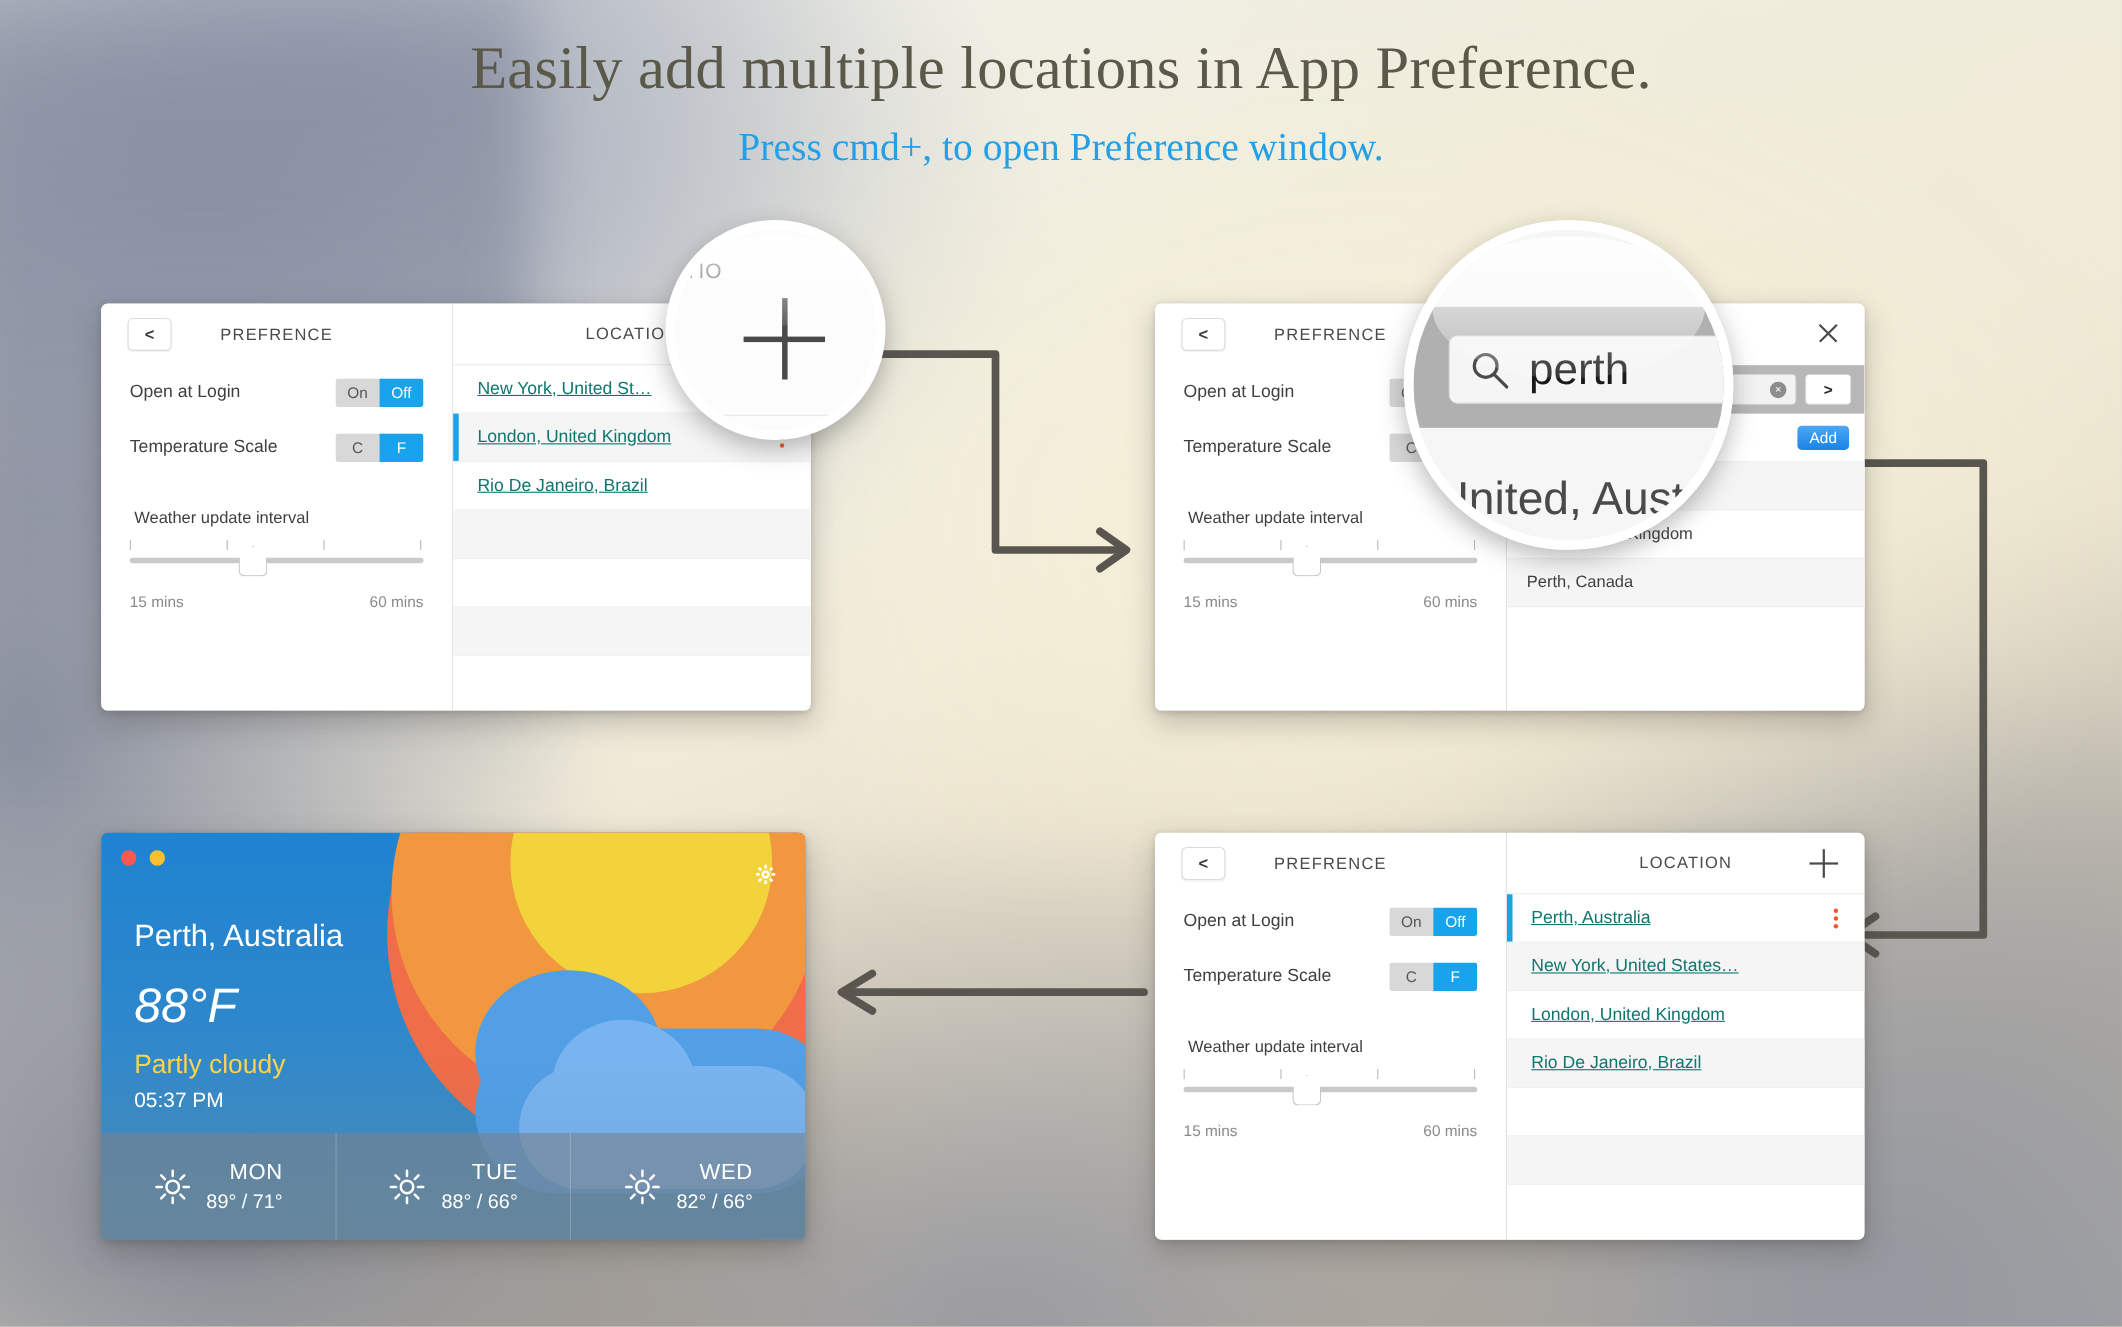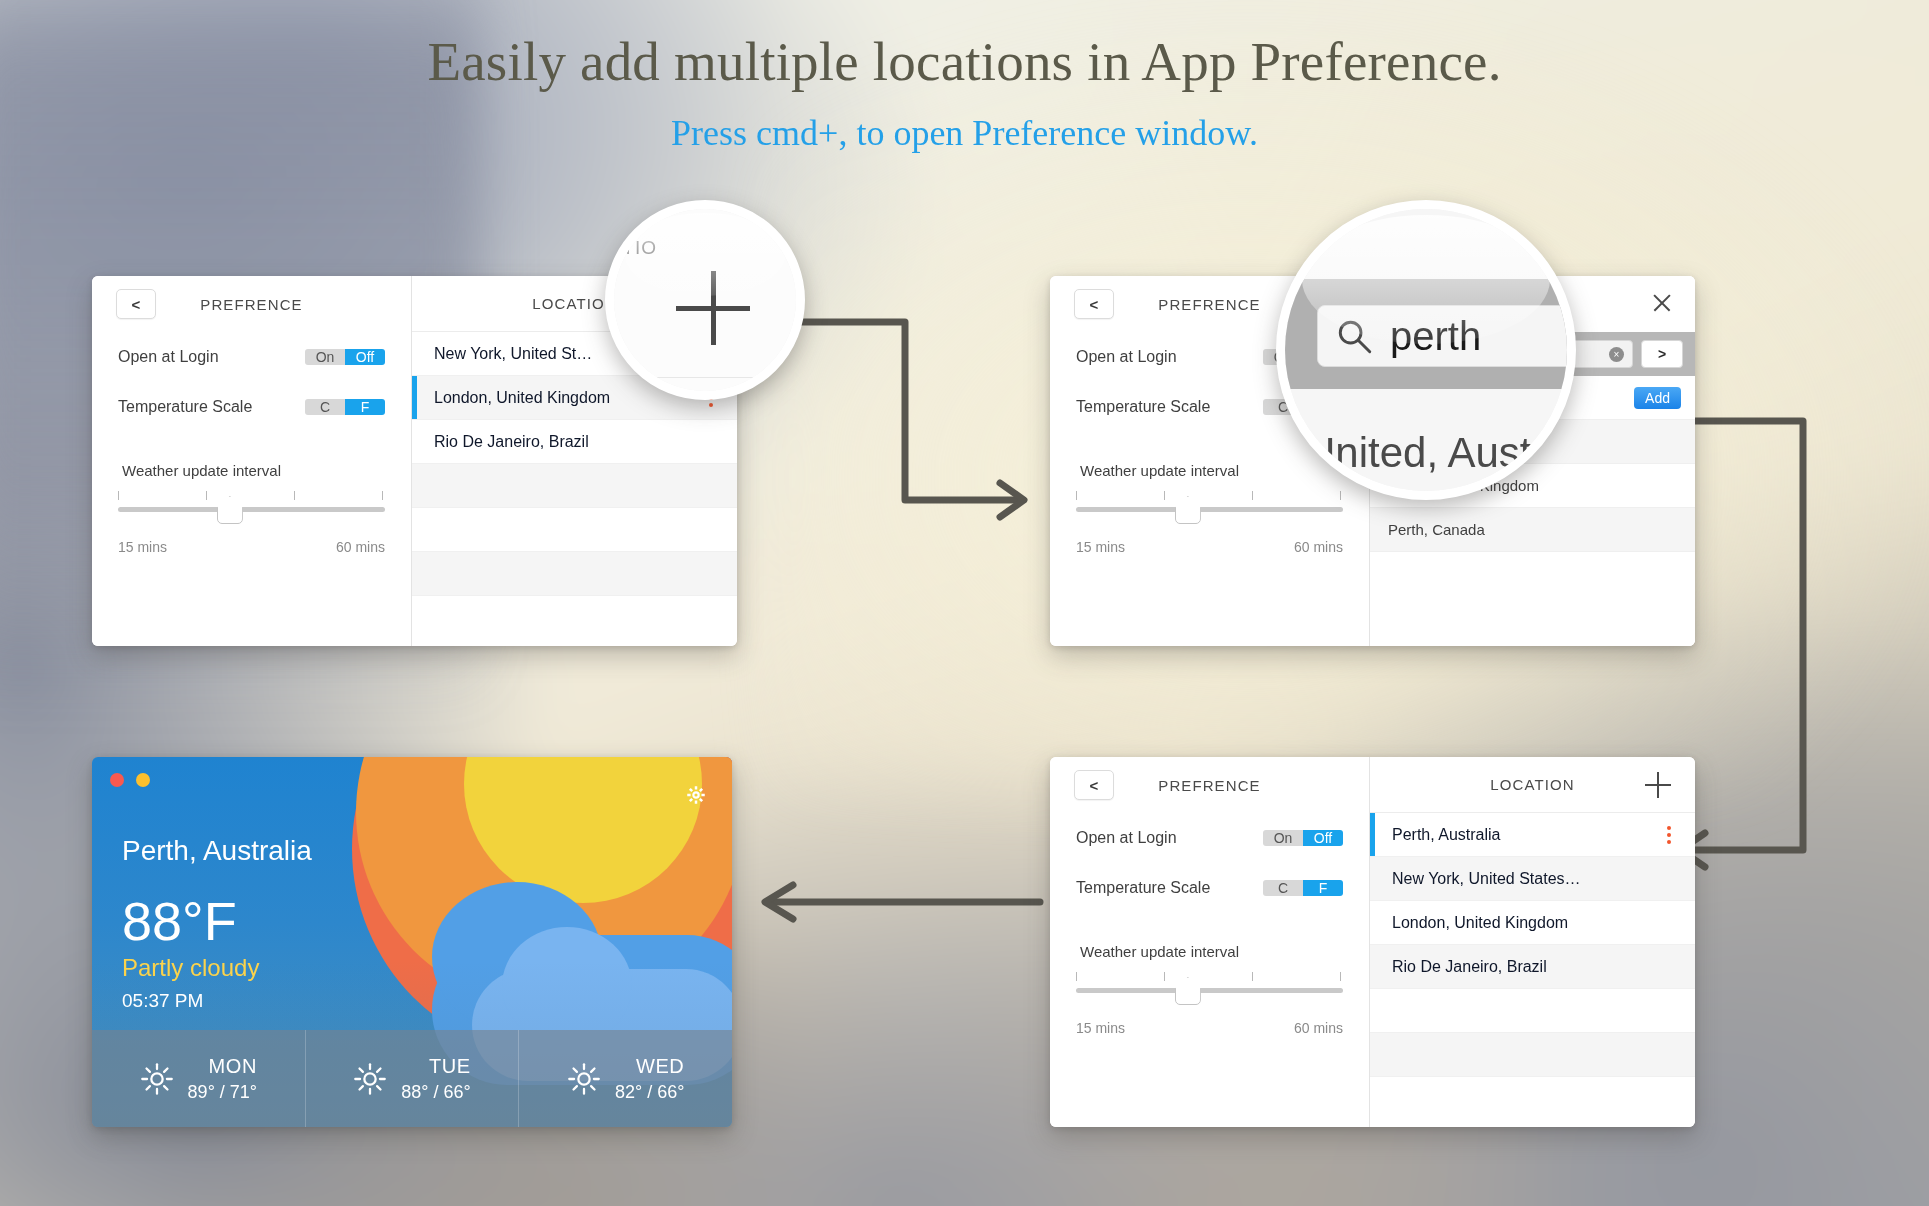--- a/index.html
+++ b/index.html
@@ -105,21 +105,21 @@
     content:""; position:absolute; background:#4a4a4a;
   }
   .plus-btn::before { left:0; top:12px; width:26px; height:2px; }
   .plus-btn::after  { top:0; left:12px; height:26px; width:2px; }
 
   
   .srow { display:flex; align-items:center; padding: 0 26px; height: 50px; }
   .srow .label { font-size: 16px; color: #3f3f3f; }
   .seg {
     margin-left: auto; display:flex; border-radius: 3px; overflow:hidden;
-    font-size: 14px; height: 16px;
+    font-size: 14px; height: 26px;
   }
   .seg .opt { display:flex; align-items:center; justify-content:center; width:40px; background:#d8d8d8; color:#555; }
   .seg .opt.on { background:#19a3ec; color:#fff; }
 
   .slider-label { font-size: 15px; color: #3f3f3f; padding-left: 30px; }
   .slider-wrap { padding: 0 26px; position: relative; height: 40px; margin-top: 12px;}
   .slider-ticks { position:absolute; left:26px; right:26px; top:0; height:10px; }
   .tick { position:absolute; top:0; width:1px; height:9px; background:#b8b8b8; }
   .slider-track {
     position:absolute; left:26px; right:26px; top:16px; height:5px;
@@ -129,22 +129,23 @@
     position:absolute; top:5px; width:26px; height:28px; background:#fff;
     border:1px solid #c4c4c4; border-radius: 3px 3px 5px 5px;
     clip-path: polygon(50% 0%, 100% 42%, 100% 100%, 0% 100%, 0% 42%);
   }
   .slider-minmax { display:flex; justify-content:space-between; padding: 0 26px; font-size:14px; color:#8a8a8a; margin-top: 8px;}
 
   
   .loc-list { position:absolute; left:0; right:0; top:56px; bottom:0; }
   .loc-row {
     height: 44px; display:flex; align-items:center; padding-left: 22px;
-    font-size: 16px; color: #0f172a; position: relative;
+    font-size: 16px; color: #0f766e; position: relative;
     border-bottom: 1px solid #f0f0f0;
+    text-decoration: underline;
   }
   .loc-row.alt { background:#f5f5f5; }
   .loc-row.sel::before {
     content:""; position:absolute; left:0; top:0; bottom:0; width:5px; background:#19a3ec;
   }
   .kebab { position:absolute; right: 24px; top:50%; transform:translateY(-50%); width:4px; height:18px; }
   .kebab i { position:absolute; left:0; width:4px; height:4px; border-radius:50%; background:#f2552c; }
   .kebab i:nth-child(1){ top:0; }
   .kebab i:nth-child(2){ top:7px; }
   .kebab i:nth-child(3){ top:14px; }
@@ -208,21 +209,21 @@
   .w-veil  { position:absolute; inset:0; background: linear-gradient(180deg, rgba(33,120,190,0) 55%, rgba(70,110,140,.18) 100%); }
 
   .traffic { position:absolute; left:18px; top:16px; display:flex; gap:12px; }
   .tl { width:14px; height:14px; border-radius:50%; }
   .tl.red { background:#f9594f; }
   .tl.yel { background:#fcc02e; }
 
   .w-gear { position:absolute; right:26px; top:28px; width:20px; height:20px; }
 
   .w-city  { position:absolute; left:30px; top:78px; font-size:28px; color:#fff; }
-  .w-temp  { position:absolute; left:30px; top:133px; font-size:54px; color:#fff; font-weight:300; }
+  .w-temp  { position:absolute; left:30px; top:133px; font-size:44px; color:#fff; font-weight:300;font-style:italic; }
   .w-cond  { position:absolute; left:30px; top:197px; font-size:24px; color:#fbd34c; }
   .w-time  { position:absolute; left:30px; top:233px; font-size:19px; color:#fff; }
 
   .forecast {
     position:absolute; left:0; right:0; bottom:0; height:97px;
     background: rgba(120,130,142,.62); display:flex;
   }
   .fc {
     flex:1 1 0; display:flex; align-items:center; justify-content:center; gap:14px;
     border-right: 1px solid rgba(255,255,255,.22); color:#fff;

